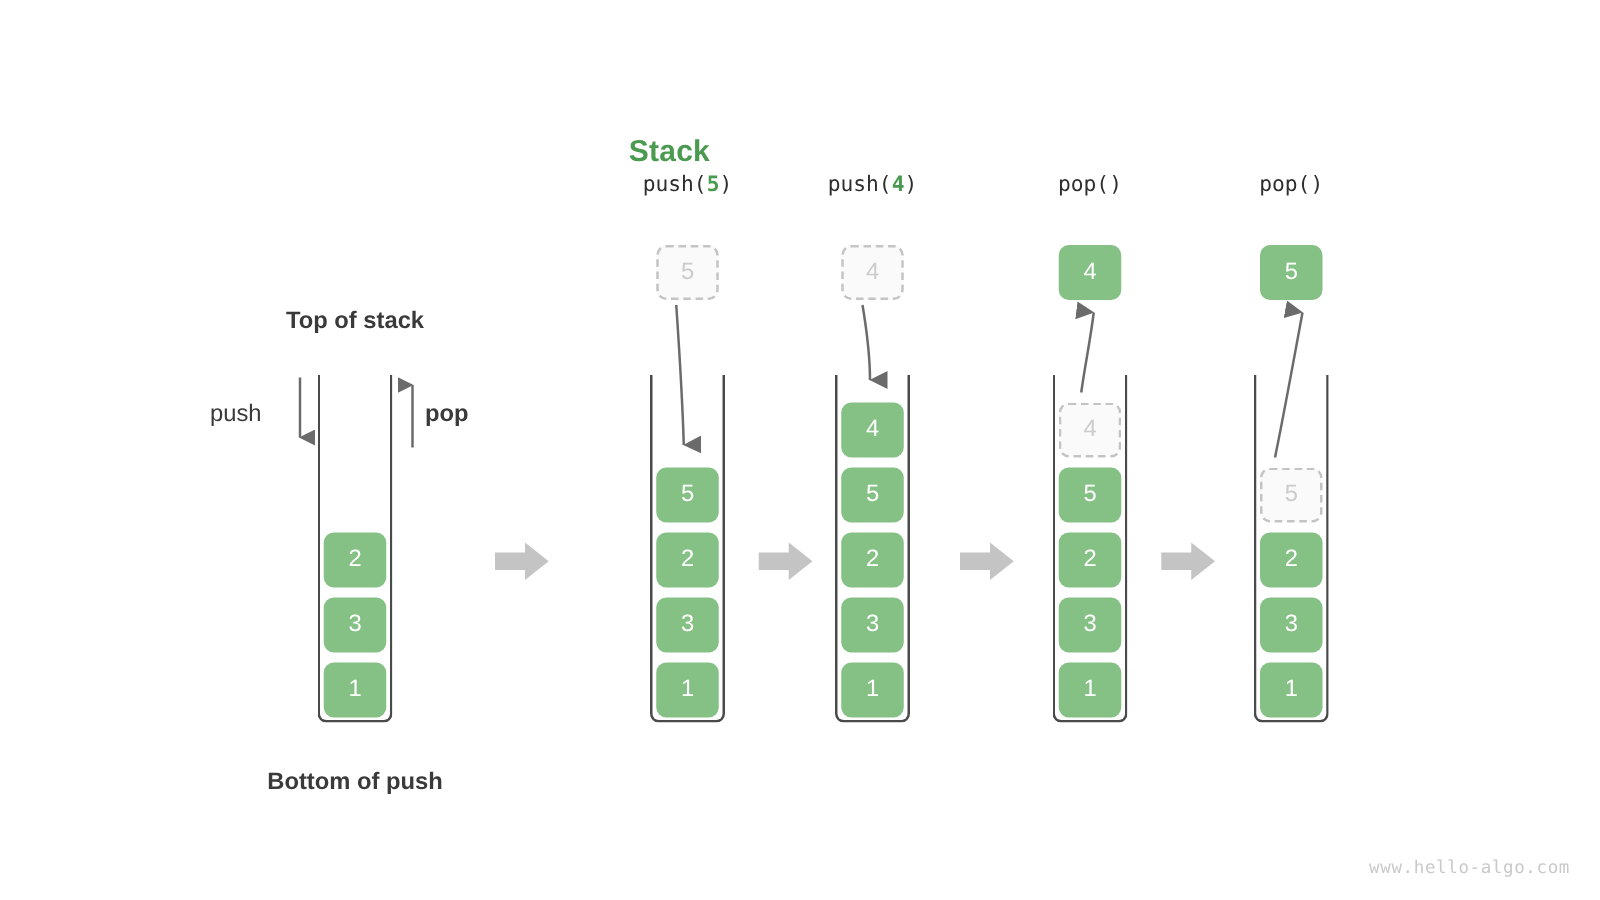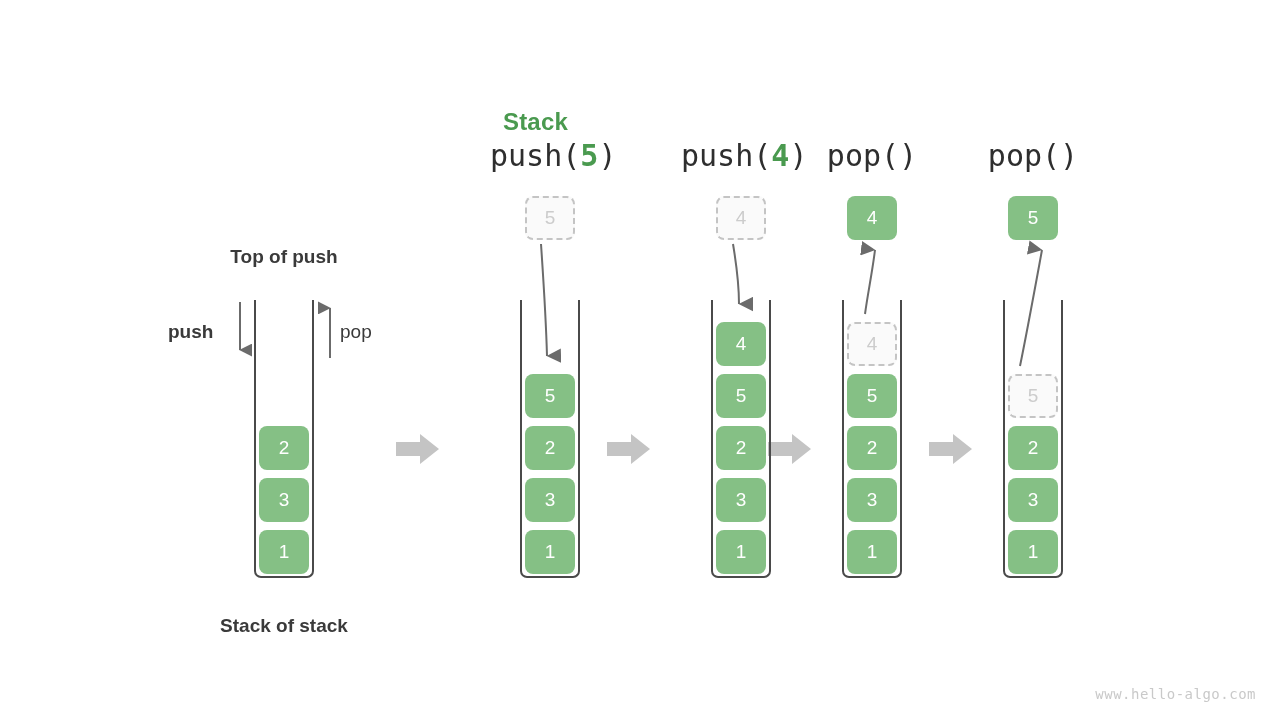--- a/index.html
+++ b/index.html
@@ -48,50 +48,50 @@
     text-align: center;
     font-size: 19px;
     font-weight: bold;
     color: #3a3a3a;
   }
   #push-label {
     position: absolute;
     left: 168px;
     top: 321px;
     font-size: 19px;
-    font-weight: bold;
+    font-weight: normal;
     color: #3a3a3a;
   }
   #pop-label {
     position: absolute;
     left: 340px;
     top: 321px;
     font-size: 19px;
-    font-weight: normal;
+    font-weight: bold;
     color: #3a3a3a;
   }
   .side-arrow {
     position: absolute;
   }
 
   
   .column {
     position: absolute;
     top: 0;
     width: 120px;
     height: 720px;
   }
   .col-header {
     position: absolute;
     top: 138px;
     left: 0;
     width: 120px;
     text-align: center;
     font-family: "DejaVu Sans Mono", monospace;
-    font-size: 30px;
+    font-size: 17px;
     color: #2e2e2e;
     white-space: nowrap;
   }
   .col-header .arg { color: #4a9a4f; font-weight: bold; }
 
   
   .container-shape {
     position: absolute;
     left: 30px;
     width: 60px;
@@ -150,22 +150,22 @@
     margin-left: 12px;
   }
 
   svg { overflow: visible; }
 </style>
 </head>
 <body>
 
 <div id="stack-title">Stack</div>
 
-<div id="top-of-stack-label">Top of push</div>
-<div id="bottom-of-stack-label">Stack of stack</div>
+<div id="top-of-stack-label">Top of stack</div>
+<div id="bottom-of-stack-label">Bottom of push</div>
 <div id="push-label">push</div>
 <div id="pop-label">pop</div>
 
 <svg class="side-arrow" style="left:228px; top:300px;" width="24" height="60" viewBox="0 0 24 60">
   <defs>
     <marker id="mk-down" markerWidth="7" markerHeight="7" refX="3.2" refY="6" orient="auto">
       <path d="M0,0 L3.2,6.4 L6.4,0 Z" fill="#6b6b6b"></path>
     </marker>
   </defs>
   <line x1="12" y1="2" x2="12" y2="50" stroke="#6b6b6b" stroke-width="2" marker-end="url(#mk-down)"></line>
@@ -213,21 +213,21 @@
     </defs>
     <path d="M51,244 C54,288 56,318 57,356" stroke="#6b6b6b" stroke-width="2" fill="none" marker-end="url(#mk-p5)"></path>
   </svg>
   <div class="container-shape" style="top:300px; height:278px;"></div>
   <div class="cell" style="top:374px;">5</div>
   <div class="cell" style="top:426px;">2</div>
   <div class="cell" style="top:478px;">3</div>
   <div class="cell" style="top:530px;">1</div>
 </div>
 
-<div class="column" style="left:681px;">
+<div class="column" style="left:638px;">
   <div class="col-header">
     <span>push(</span><span class="arg">4</span><span>)</span>
   </div>
   <div class="cell ghost floating" style="top:196px;">4</div>
   <svg style="position:absolute; left:0; top:0;" width="120" height="400">
     <defs>
       <marker id="mk-p4" markerWidth="8" markerHeight="8" refX="3.6" refY="7" orient="auto">
         <path d="M0,0 L3.6,7.2 L7.2,0 Z" fill="#6b6b6b"></path>
       </marker>
     </defs>

